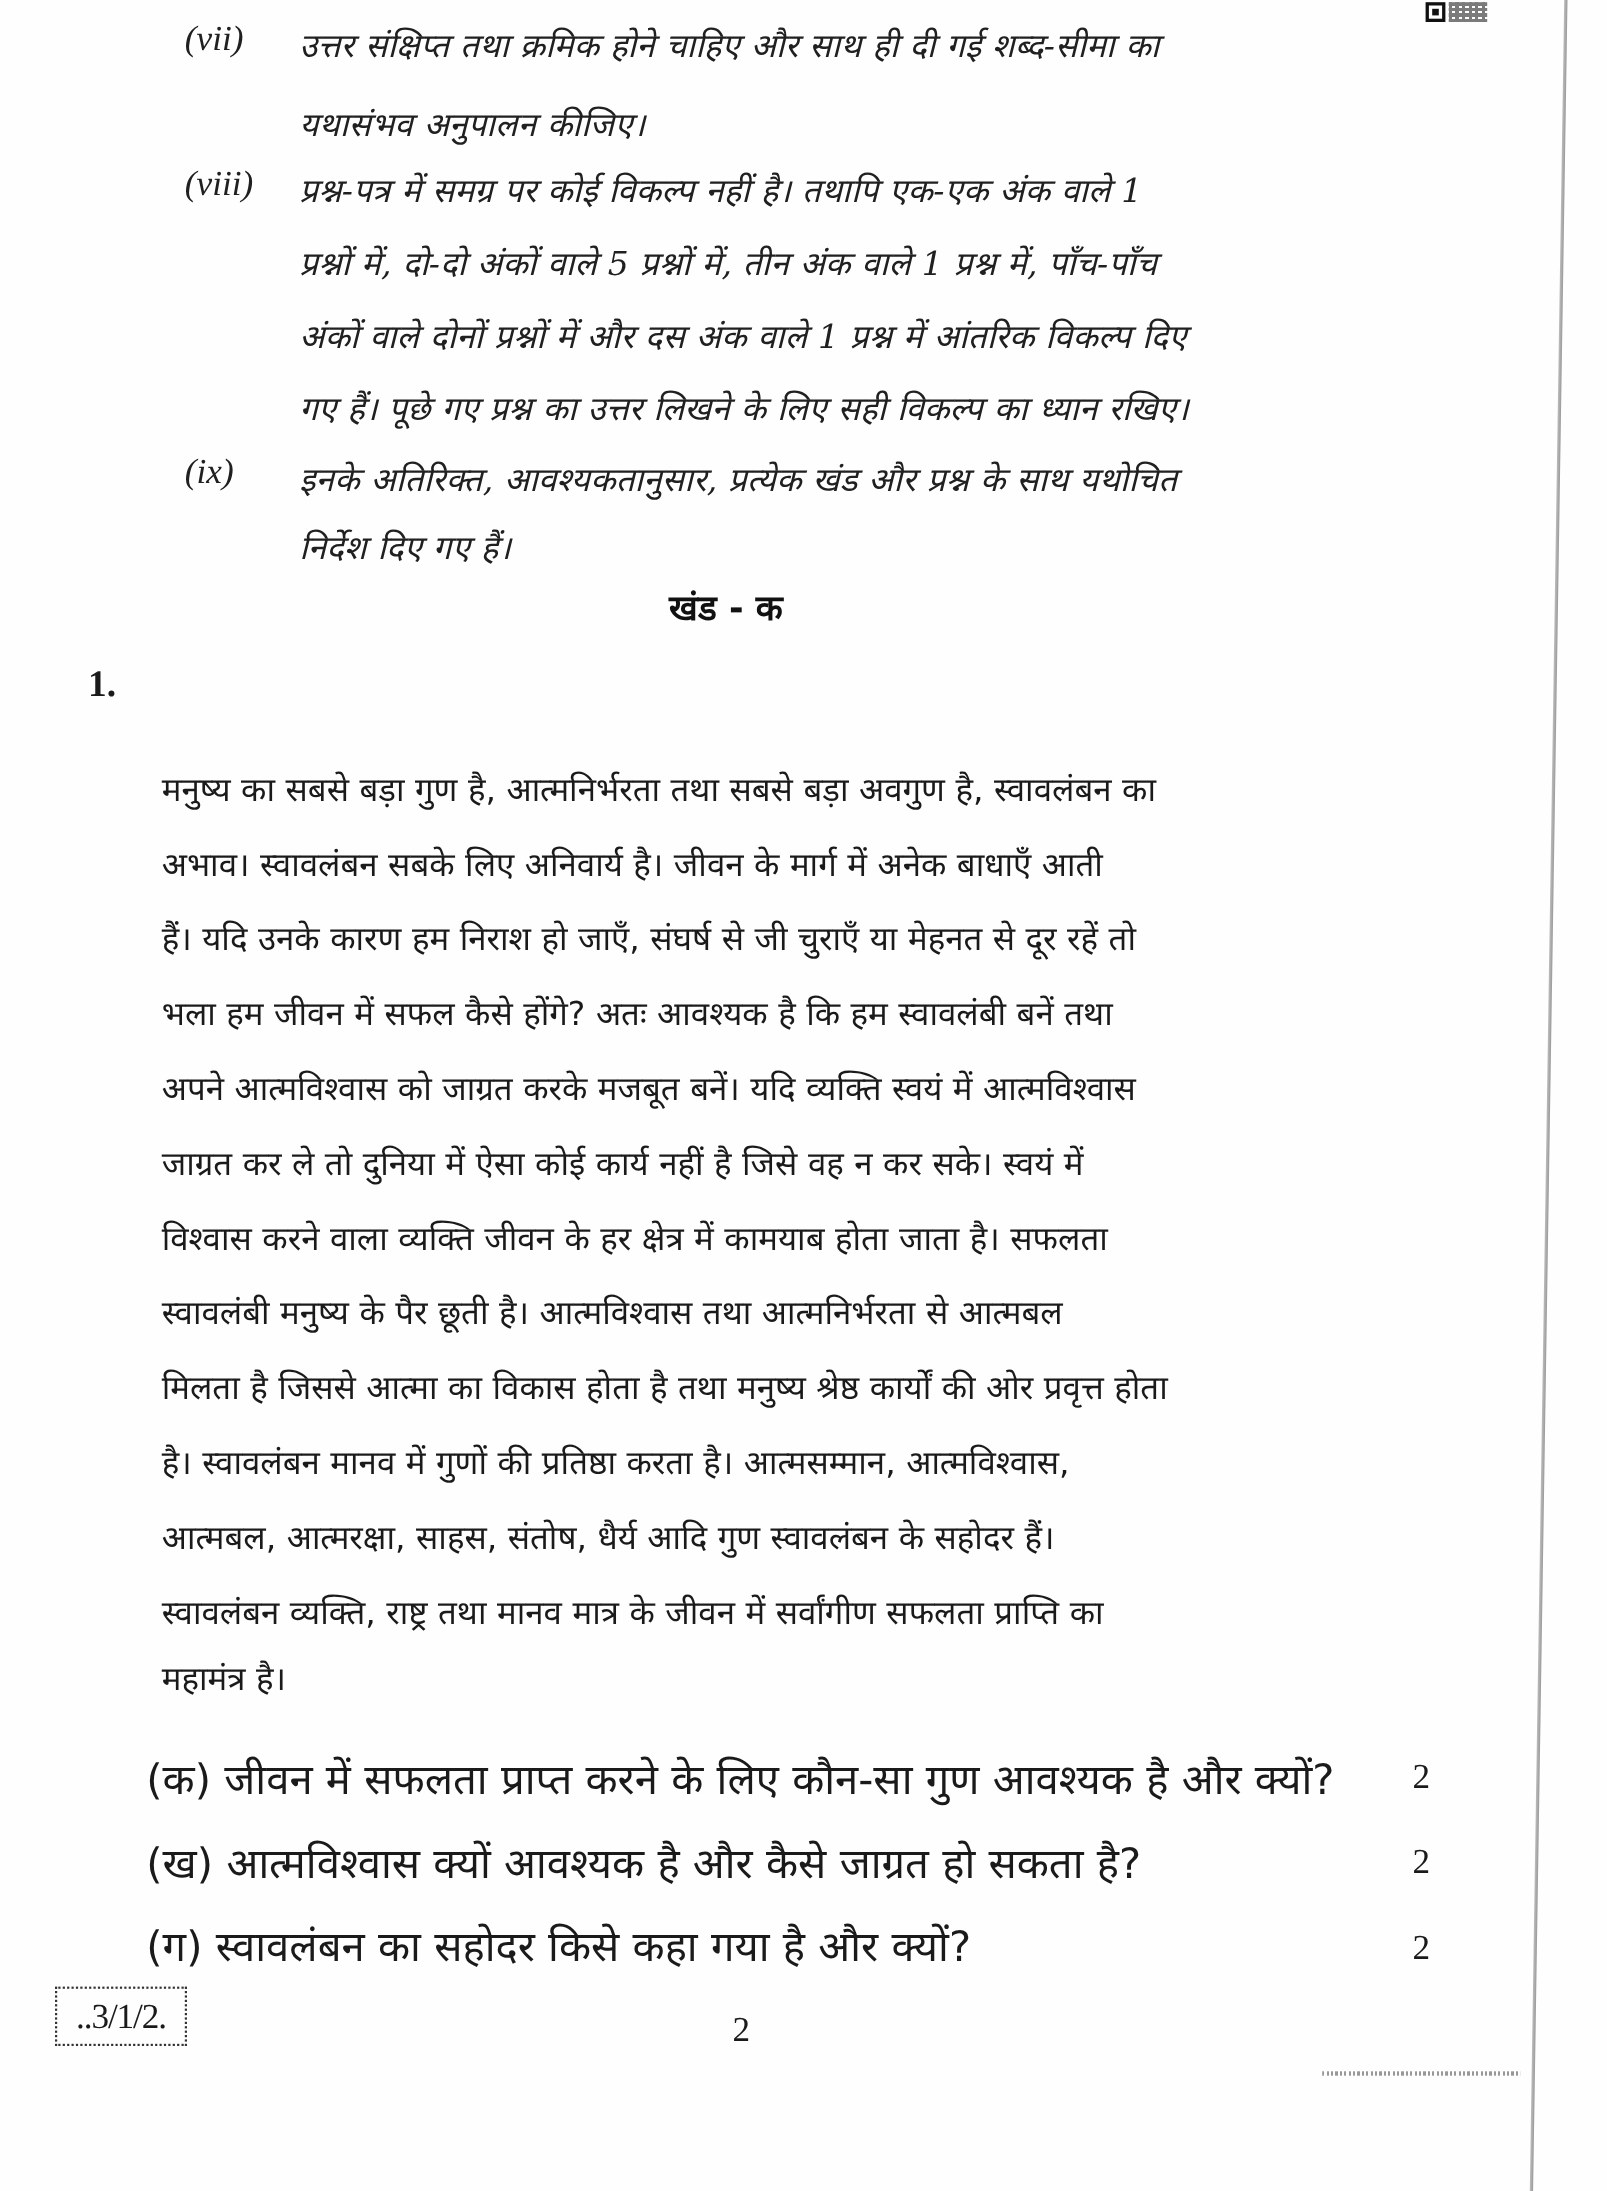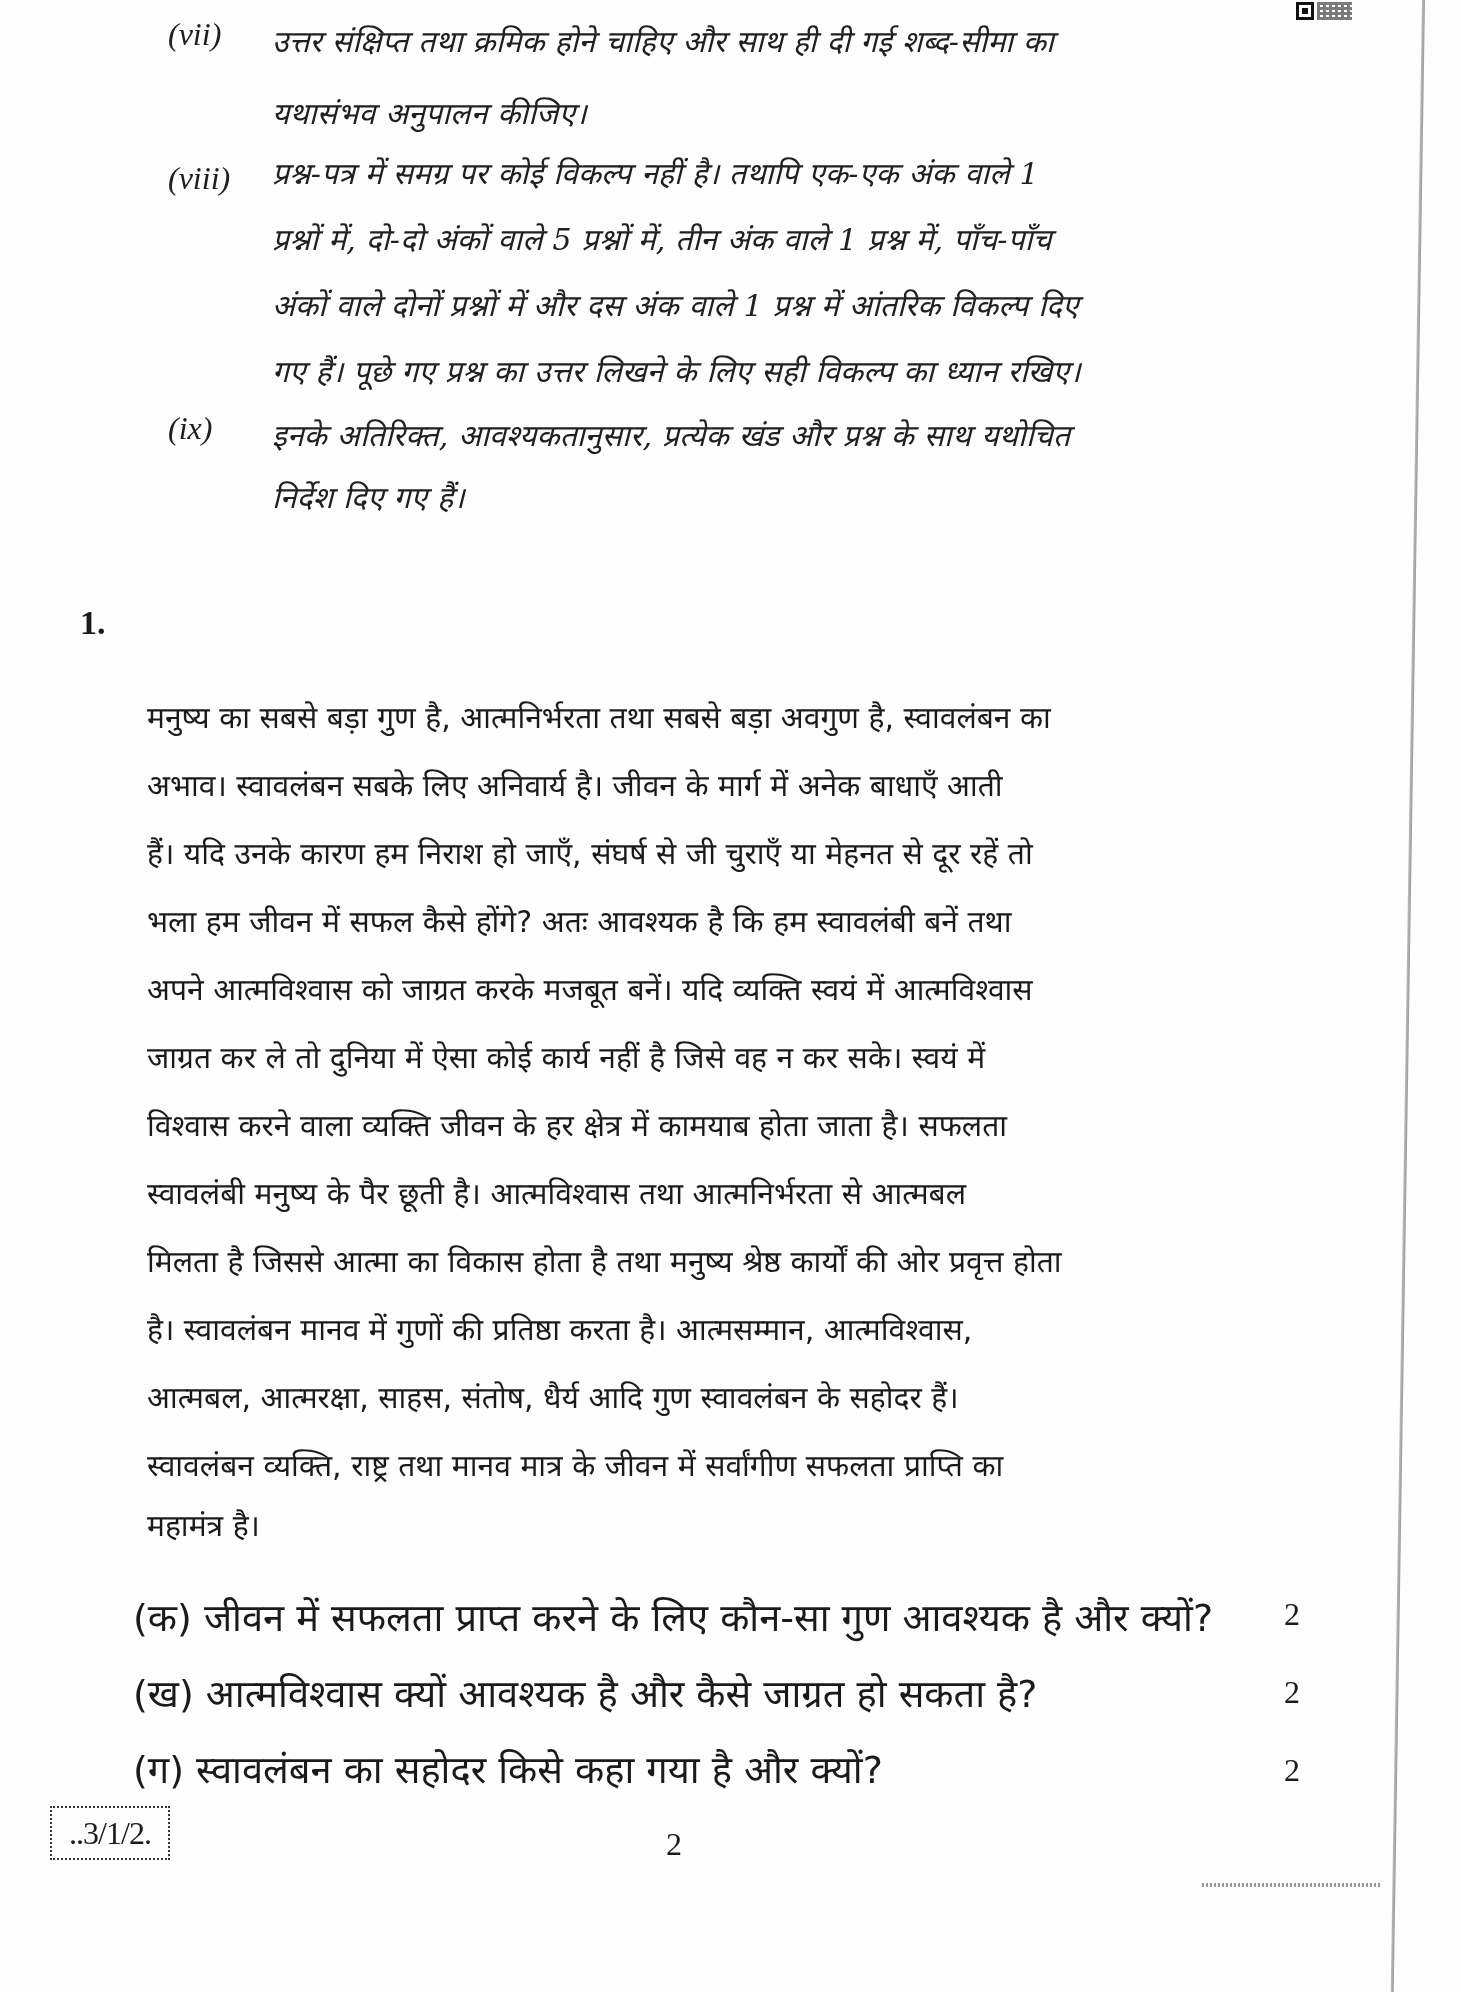--- a/index.html
+++ b/index.html
@@ -52,33 +52,34 @@
     <div class="dots"></div>
   </div>
 
   <div class="instr" style="top:16px;">
     <span class="num" style="top:0;">(vii)</span>
     <span class="line" style="top:4px;text-align:center;">उत्तर संक्षिप्त तथा क्रमिक होने चाहिए और साथ ही दी गई शब्द-सीमा का</span>
     <span class="line" style="top:76px;">यथासंभव अनुपालन कीजिए।</span>
   </div>
 
   <div class="instr" style="top:148px;">
-    <span class="num" style="top:12px;">(viii)</span>
+    <span class="num" style="top:0;">(viii)</span>
     <span class="line" style="top:4px;">प्रश्न-पत्र में समग्र पर कोई विकल्प नहीं है। तथापि एक-एक अंक वाले 1</span>
     <span class="line" style="top:70px;">प्रश्नों में, दो-दो अंकों वाले 5 प्रश्नों में, तीन अंक वाले 1 प्रश्न में, पाँच-पाँच</span>
     <span class="line" style="top:136px;">अंकों वाले दोनों प्रश्नों में और दस अंक वाले 1 प्रश्न में आंतरिक विकल्प दिए</span>
     <span class="line" style="top:202px;">गए हैं। पूछे गए प्रश्न का उत्तर लिखने के लिए सही विकल्प का ध्यान रखिए।</span>
   </div>
 
   <div class="instr" style="top:410px;">
     <span class="num" style="top:0;">(ix)</span>
     <span class="line" style="top:4px;">इनके अतिरिक्त, आवश्यकतानुसार, प्रत्येक खंड और प्रश्न के साथ यथोचित</span>
     <span class="line" style="top:66px;">निर्देश दिए गए हैं।</span>
   </div>
 
+  <div class="section-heading">खंड - क</div>
 
   <div class="q-num">1.</div>
 
   <div class="passage">
     <div class="pline" style="top:0px;">मनुष्य का सबसे बड़ा गुण है, आत्मनिर्भरता तथा सबसे बड़ा अवगुण है, स्वावलंबन का</div>
     <div class="pline" style="top:68px;">अभाव। स्वावलंबन सबके लिए अनिवार्य है। जीवन के मार्ग में अनेक बाधाएँ आती</div>
     <div class="pline" style="top:136px;">हैं। यदि उनके कारण हम निराश हो जाएँ, संघर्ष से जी चुराएँ या मेहनत से दूर रहें तो</div>
     <div class="pline" style="top:204px;">भला हम जीवन में सफल कैसे होंगे? अतः आवश्यक है कि हम स्वावलंबी बनें तथा</div>
     <div class="pline" style="top:272px;">अपने आत्मविश्वास को जाग्रत करके मजबूत बनें। यदि व्यक्ति स्वयं में आत्मविश्वास</div>
     <div class="pline" style="top:340px;">जाग्रत कर ले तो दुनिया में ऐसा कोई कार्य नहीं है जिसे वह न कर सके। स्वयं में</div>

